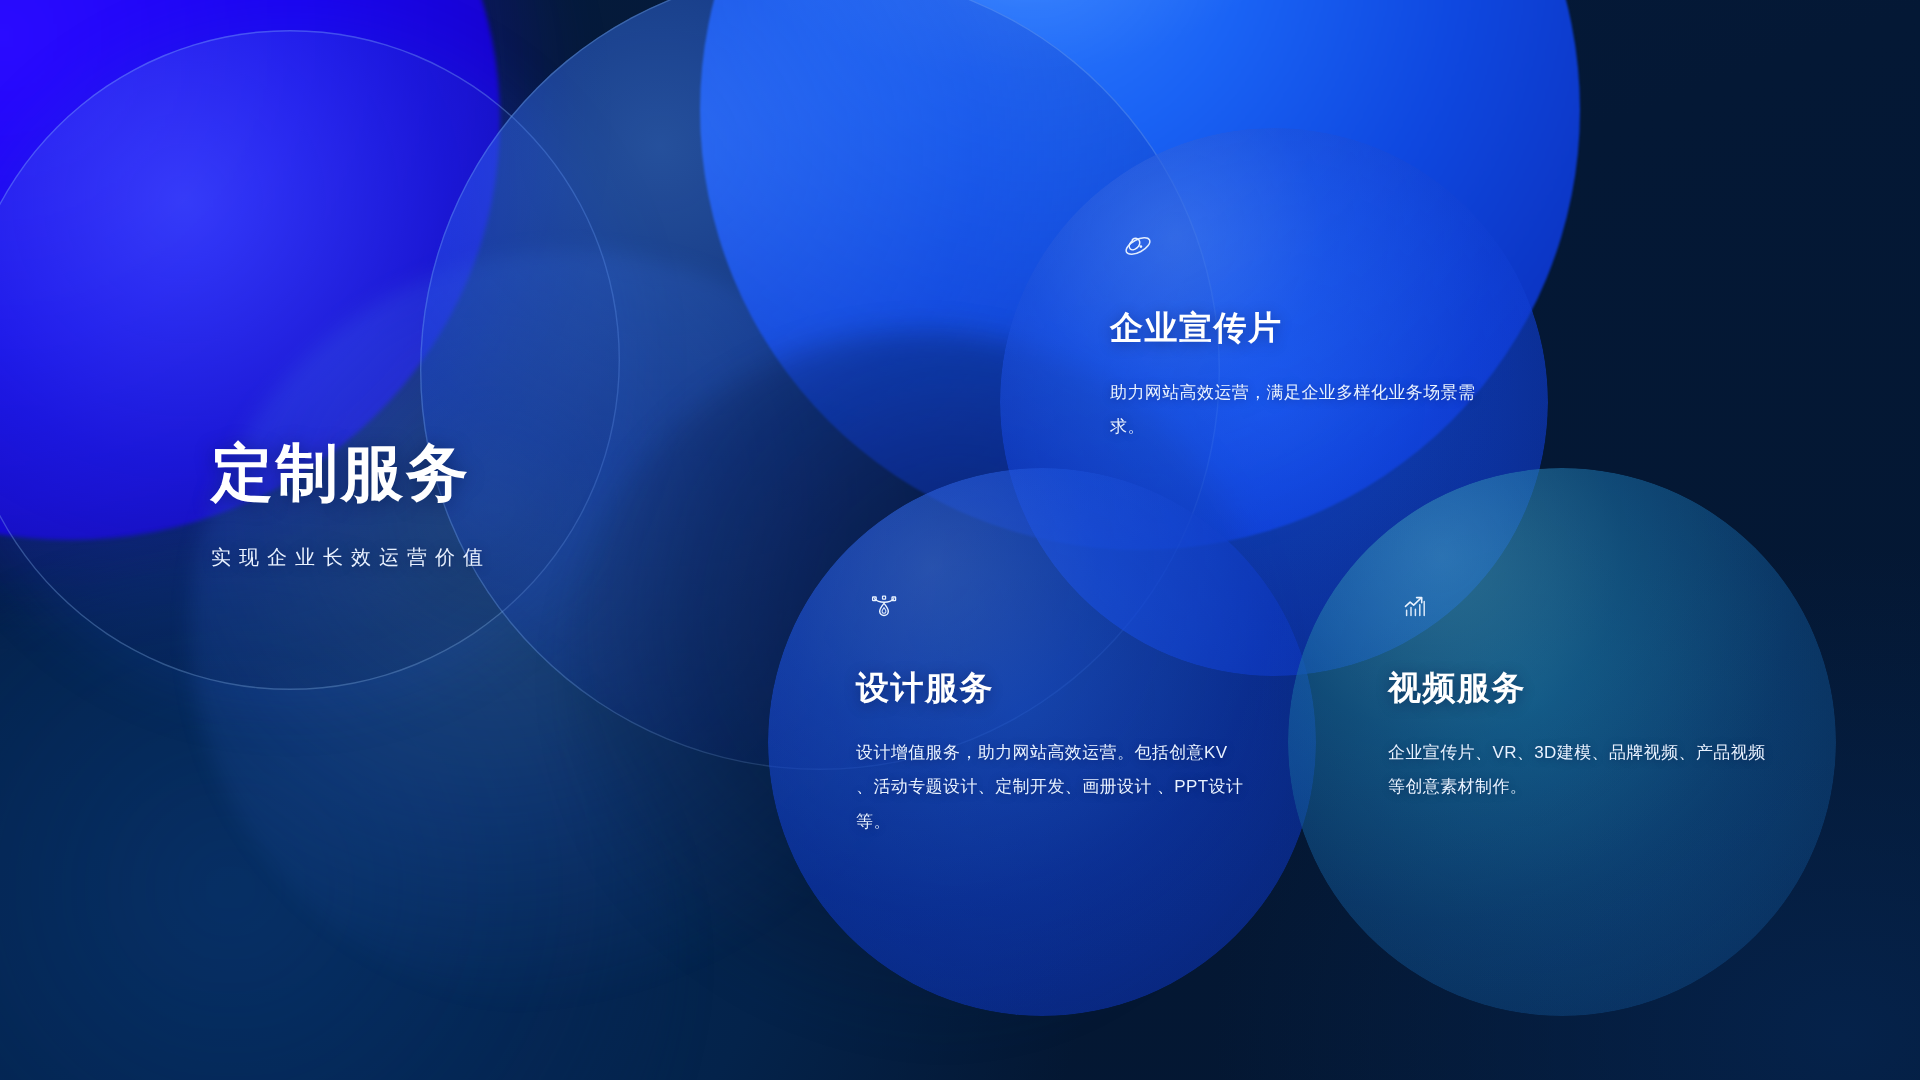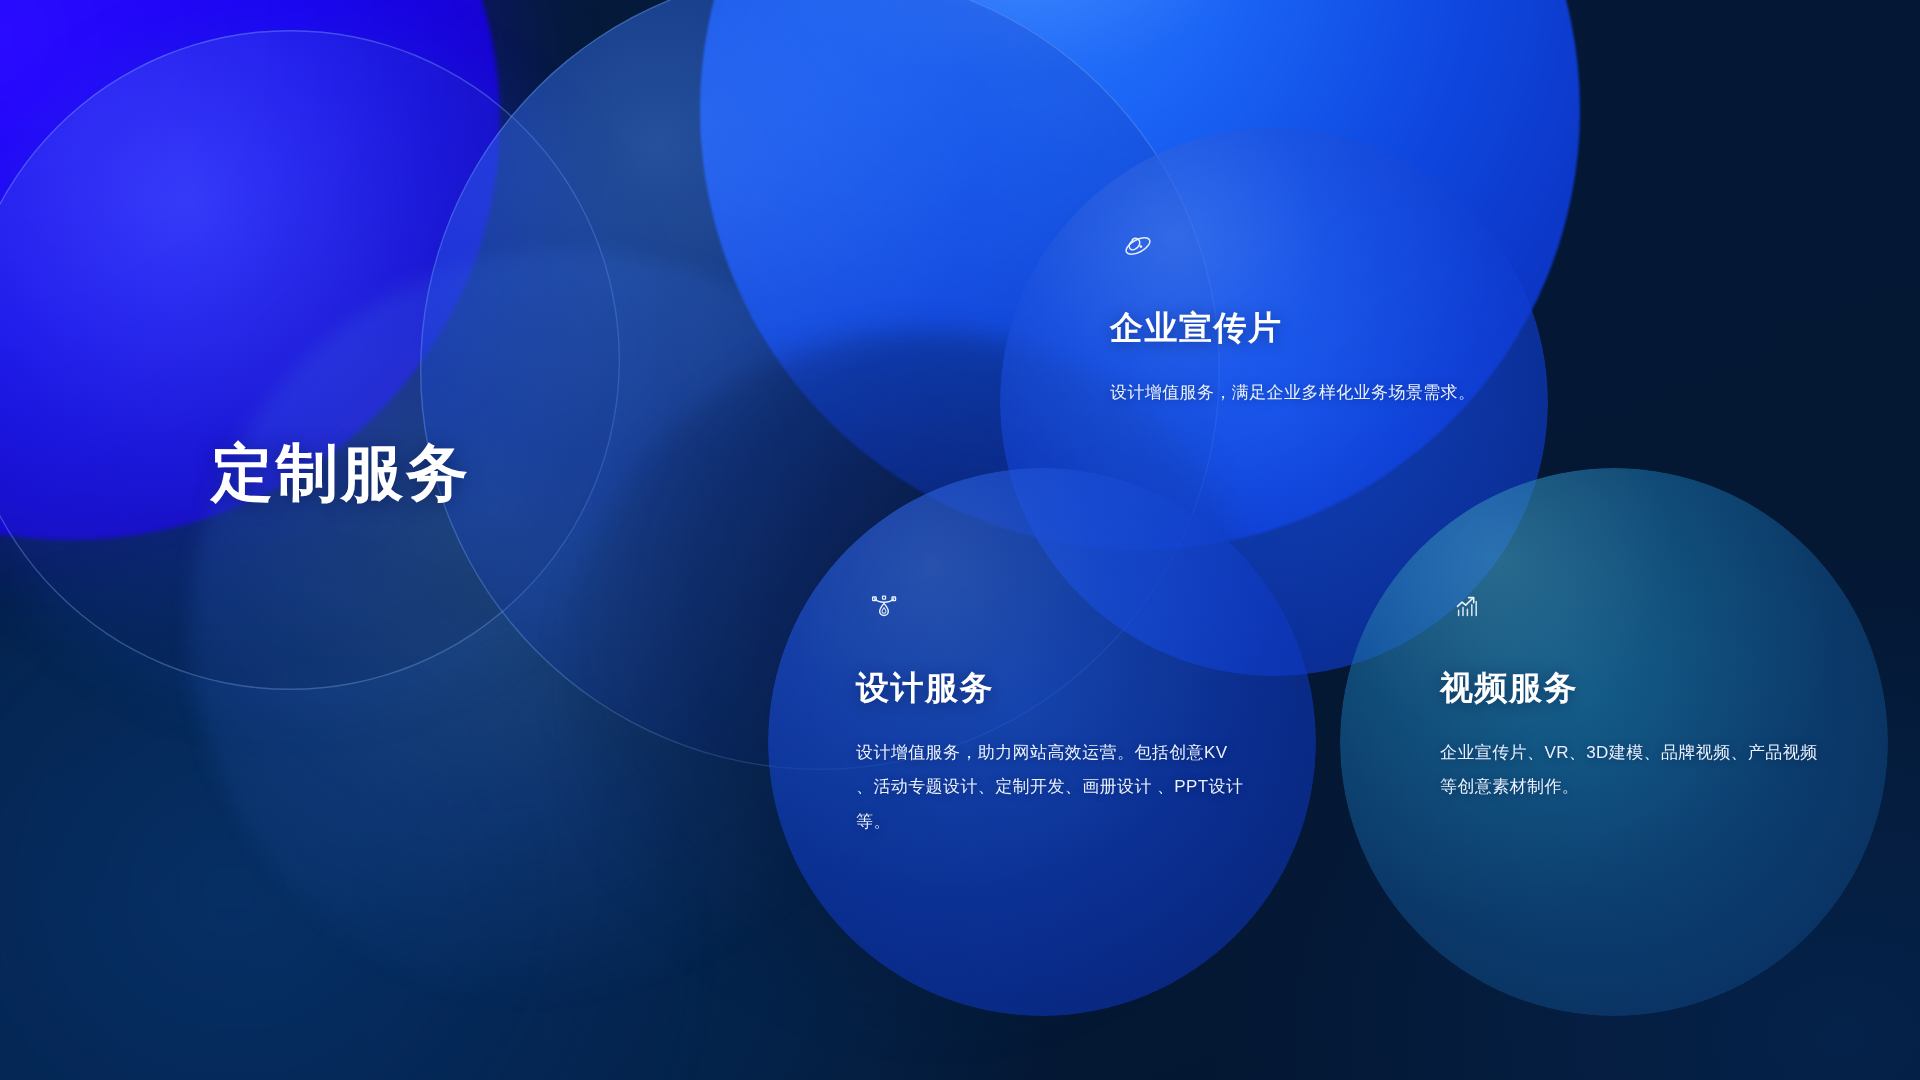--- a/index.html
+++ b/index.html
@@ -174,21 +174,21 @@
   #card-design .card-rim {
     box-shadow: inset 0 0 0 1.3px rgba(160,205,255,.26);
     background:conic-gradient(from 205deg, rgba(195,228,255,.38), rgba(135,190,255,.05) 30%, rgba(95,155,240,0) 52%, rgba(135,190,255,.05) 74%, rgba(195,228,255,.30) 100%);
     -webkit-mask: radial-gradient(circle, transparent 0 97.8%, #000 98% 100%);
             mask: radial-gradient(circle, transparent 0 97.8%, #000 98% 100%);
   }
   #card-design .card-content { left:88px; top:110px; width:390px; }
 
   
   #card-video {
-    left:1340px; top:468px; width:548px; height:548px;text-decoration:underline;
+    left:1288px; top:468px; width:548px; height:548px;text-decoration:underline;
   }
   #card-video .card-inner {
     background:
       radial-gradient(circle at 28% 16%, rgba(110,215,235,.30) 0%, rgba(40,150,200,.22) 30%, rgba(18,85,150,.16) 60%, rgba(10,50,105,.12) 100%),
       radial-gradient(circle at 44% 42%, rgba(24,120,175,.52) 0%, rgba(16,80,140,.48) 58%, rgba(11,52,105,.46) 100%);
   }
   #card-video .card-rim {
     box-shadow: inset 0 0 0 1.3px rgba(150,215,240,.24);
     background:conic-gradient(from 205deg, rgba(190,235,250,.34), rgba(120,195,230,.05) 30%, rgba(80,160,205,0) 52%, rgba(120,195,230,.05) 74%, rgba(190,235,250,.28) 100%);
     -webkit-mask: radial-gradient(circle, transparent 0 97.8%, #000 98% 100%);
@@ -247,35 +247,36 @@
   <div class="blob" id="blob-left-sphere"></div>
   <div class="blob" id="blob-left-sphere-rim"></div>
   <div class="blob" id="blob-top-bright"></div>
   <div class="blob" id="blob-top-bright-hl"></div>
   <div class="blob" id="blob-mid-sphere"></div>
   <div class="blob" id="blob-mid-sphere-rim"></div>
   <div class="blob" id="blob-shadow"></div>
 
   <div id="headline">
     <div id="page-title">定制服务</div>
+    <div id="page-subtitle">实现企业长效运营价值</div>
   </div>
 
   <div class="card" id="card-custom-dev">
     <div class="card-inner"></div>
     <div class="card-rim"></div>
     <div class="card-content">
       <div class="icon-ring">
         <svg width="34" height="34" viewBox="0 0 34 34" fill="none" aria-hidden="true">
           <ellipse cx="17" cy="17" rx="13" ry="6.2" transform="rotate(-28 17 17)" stroke="#eaf3ff" stroke-width="1.5" fill="none" opacity=".95"></ellipse>
           <path d="M11.4 10.6c2.9-2.2 6.4-1.4 7.2 1.9.5 2.1-.6 4.6-2.6 6.4-2.4 2.1-5.4 2.5-6.9.8-1.6-1.8-.8-5 1.6-7.3l.7-.6z" stroke="#eaf3ff" stroke-width="1.5" fill="none" stroke-linejoin="round"></path>
           <circle cx="19.9" cy="17.6" r="1.35" fill="#eaf3ff"></circle>
         </svg>
       </div>
       <div class="card-title">企业宣传片</div>
-      <div class="card-desc">设计增值服务，满足企业多样化业务场景需求。</div>
+      <div class="card-desc">助力网站高效运营，满足企业多样化业务场景需求。</div>
     </div>
   </div>
 
   <div class="card" id="card-design">
     <div class="card-inner"></div>
     <div class="card-rim"></div>
     <div class="card-content">
       <div class="icon-ring">
         <svg width="34" height="34" viewBox="0 0 34 34" fill="none" aria-hidden="true">
           <path d="M7.5 9.8c4.2 4.6 15.3 4.6 19.3 0" stroke="#eaf3ff" stroke-width="1.4" fill="none" stroke-linecap="round"></path>

